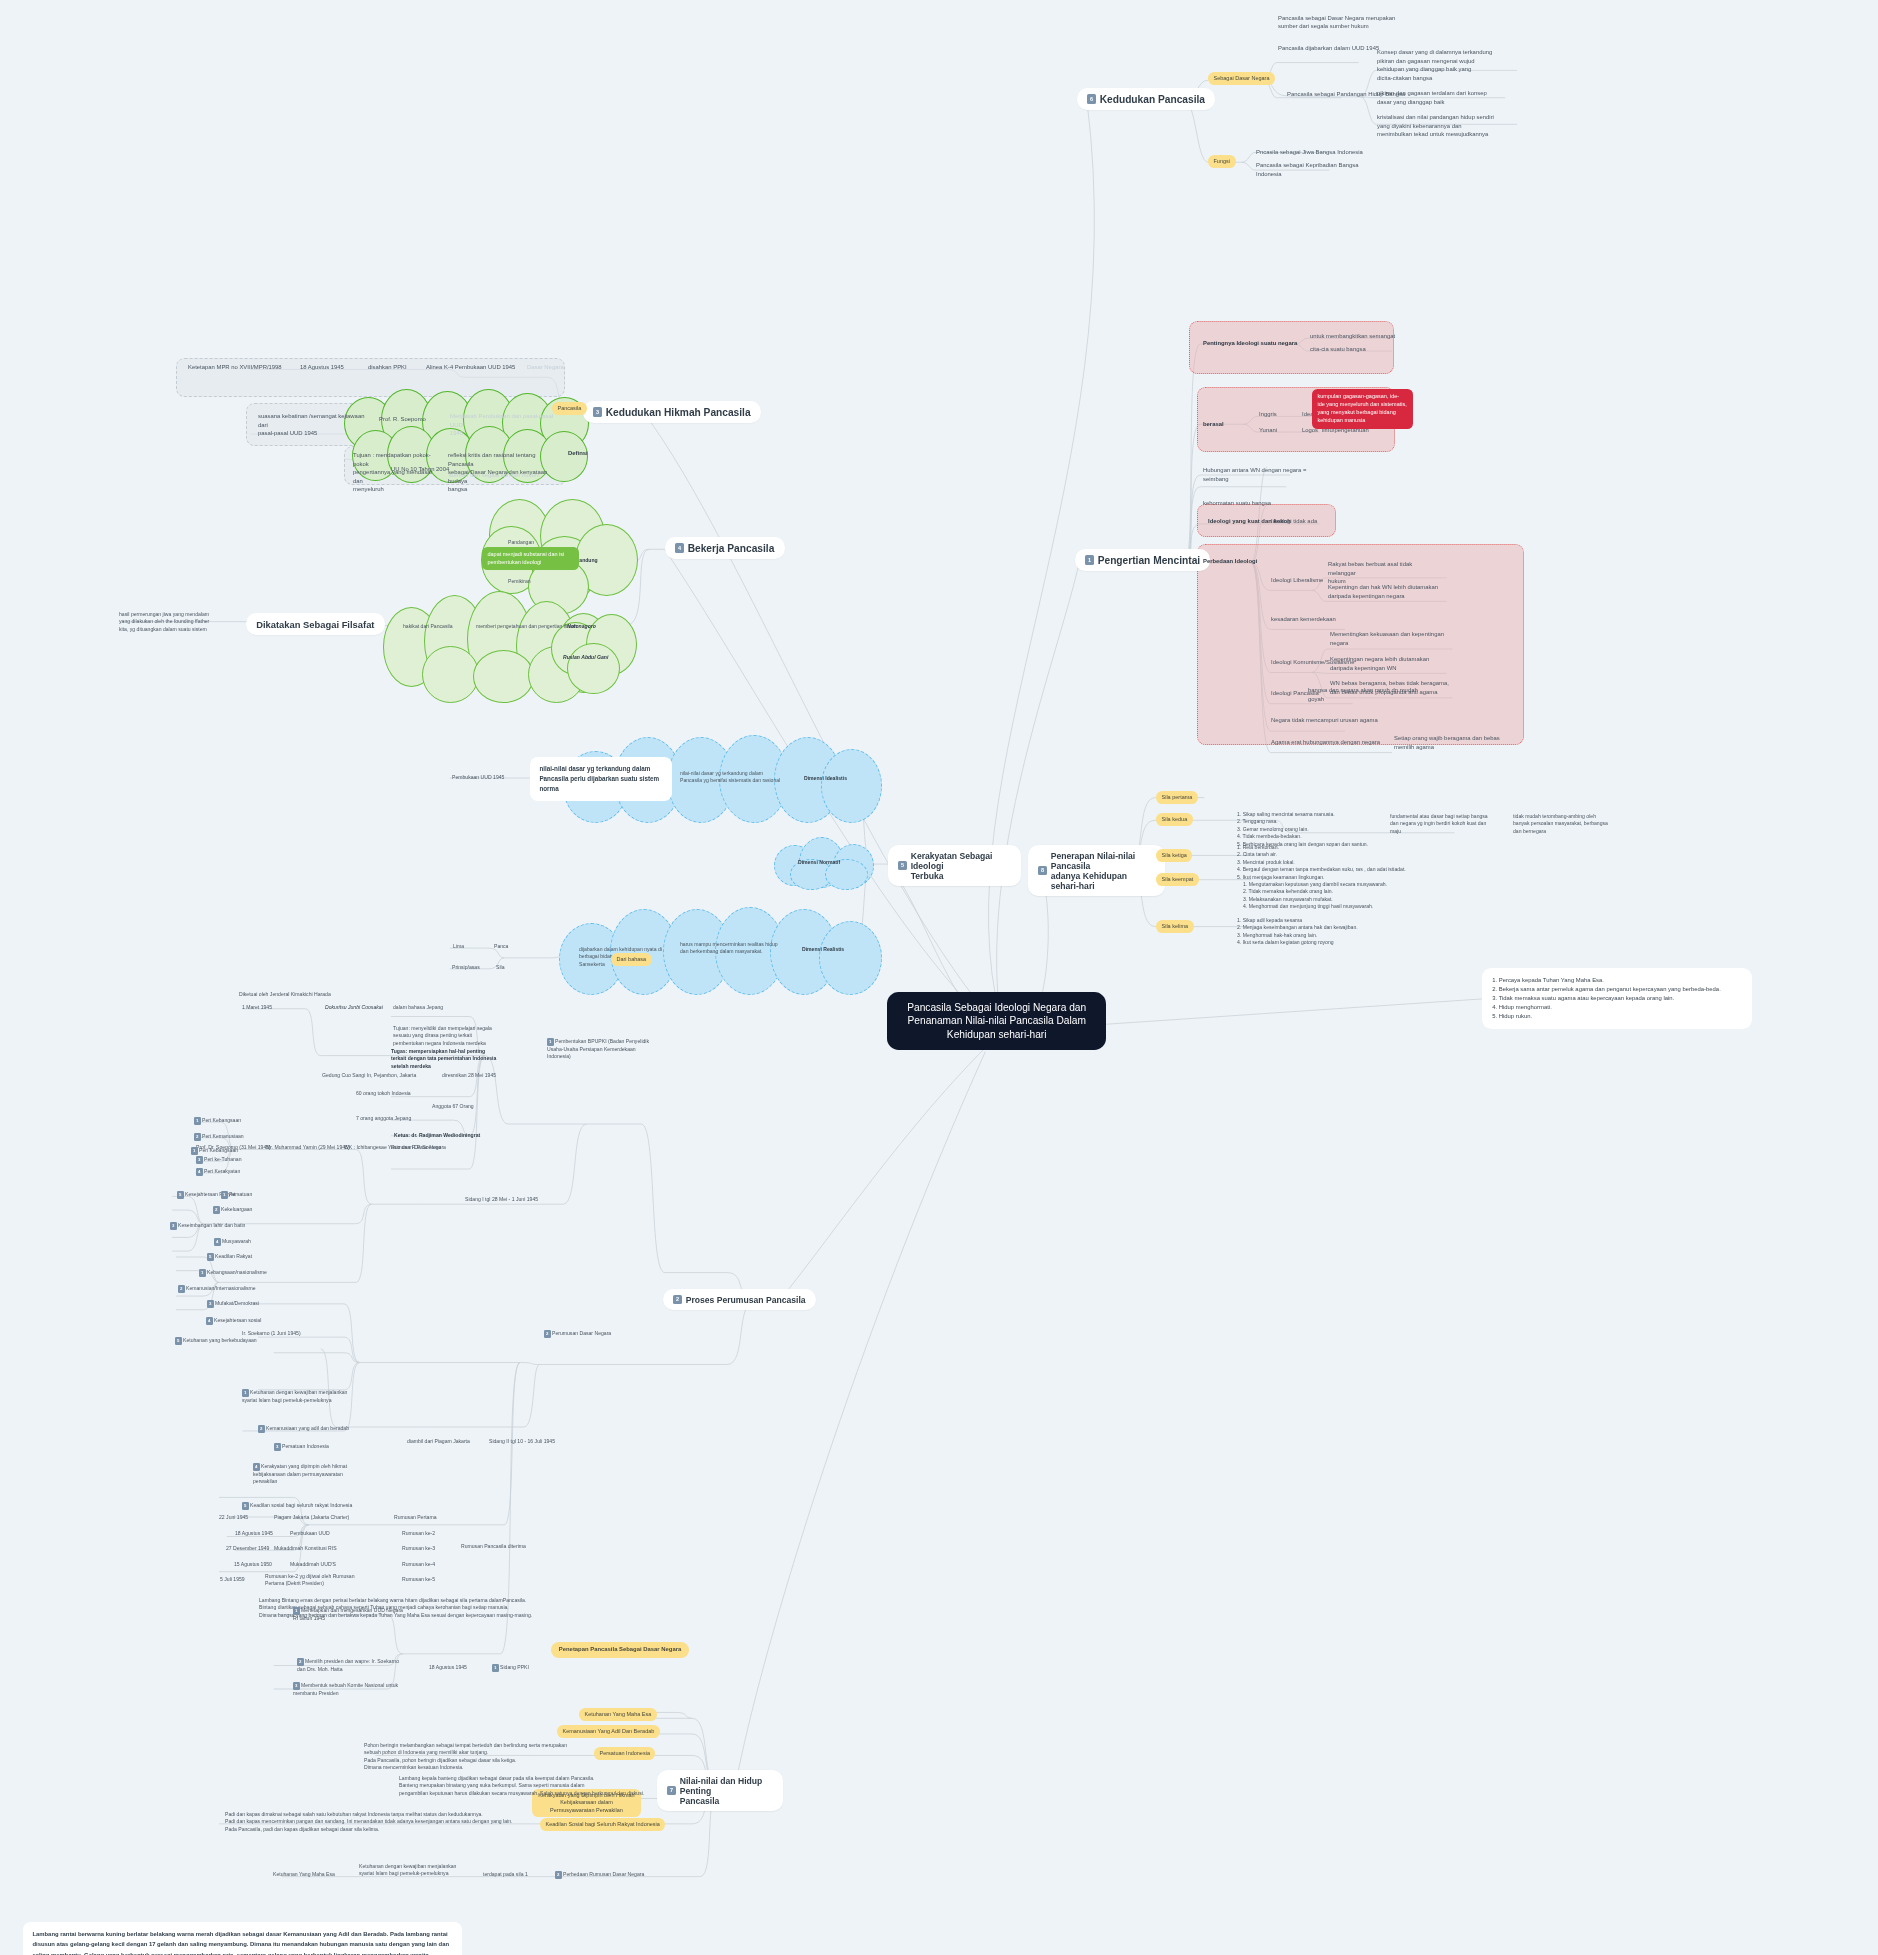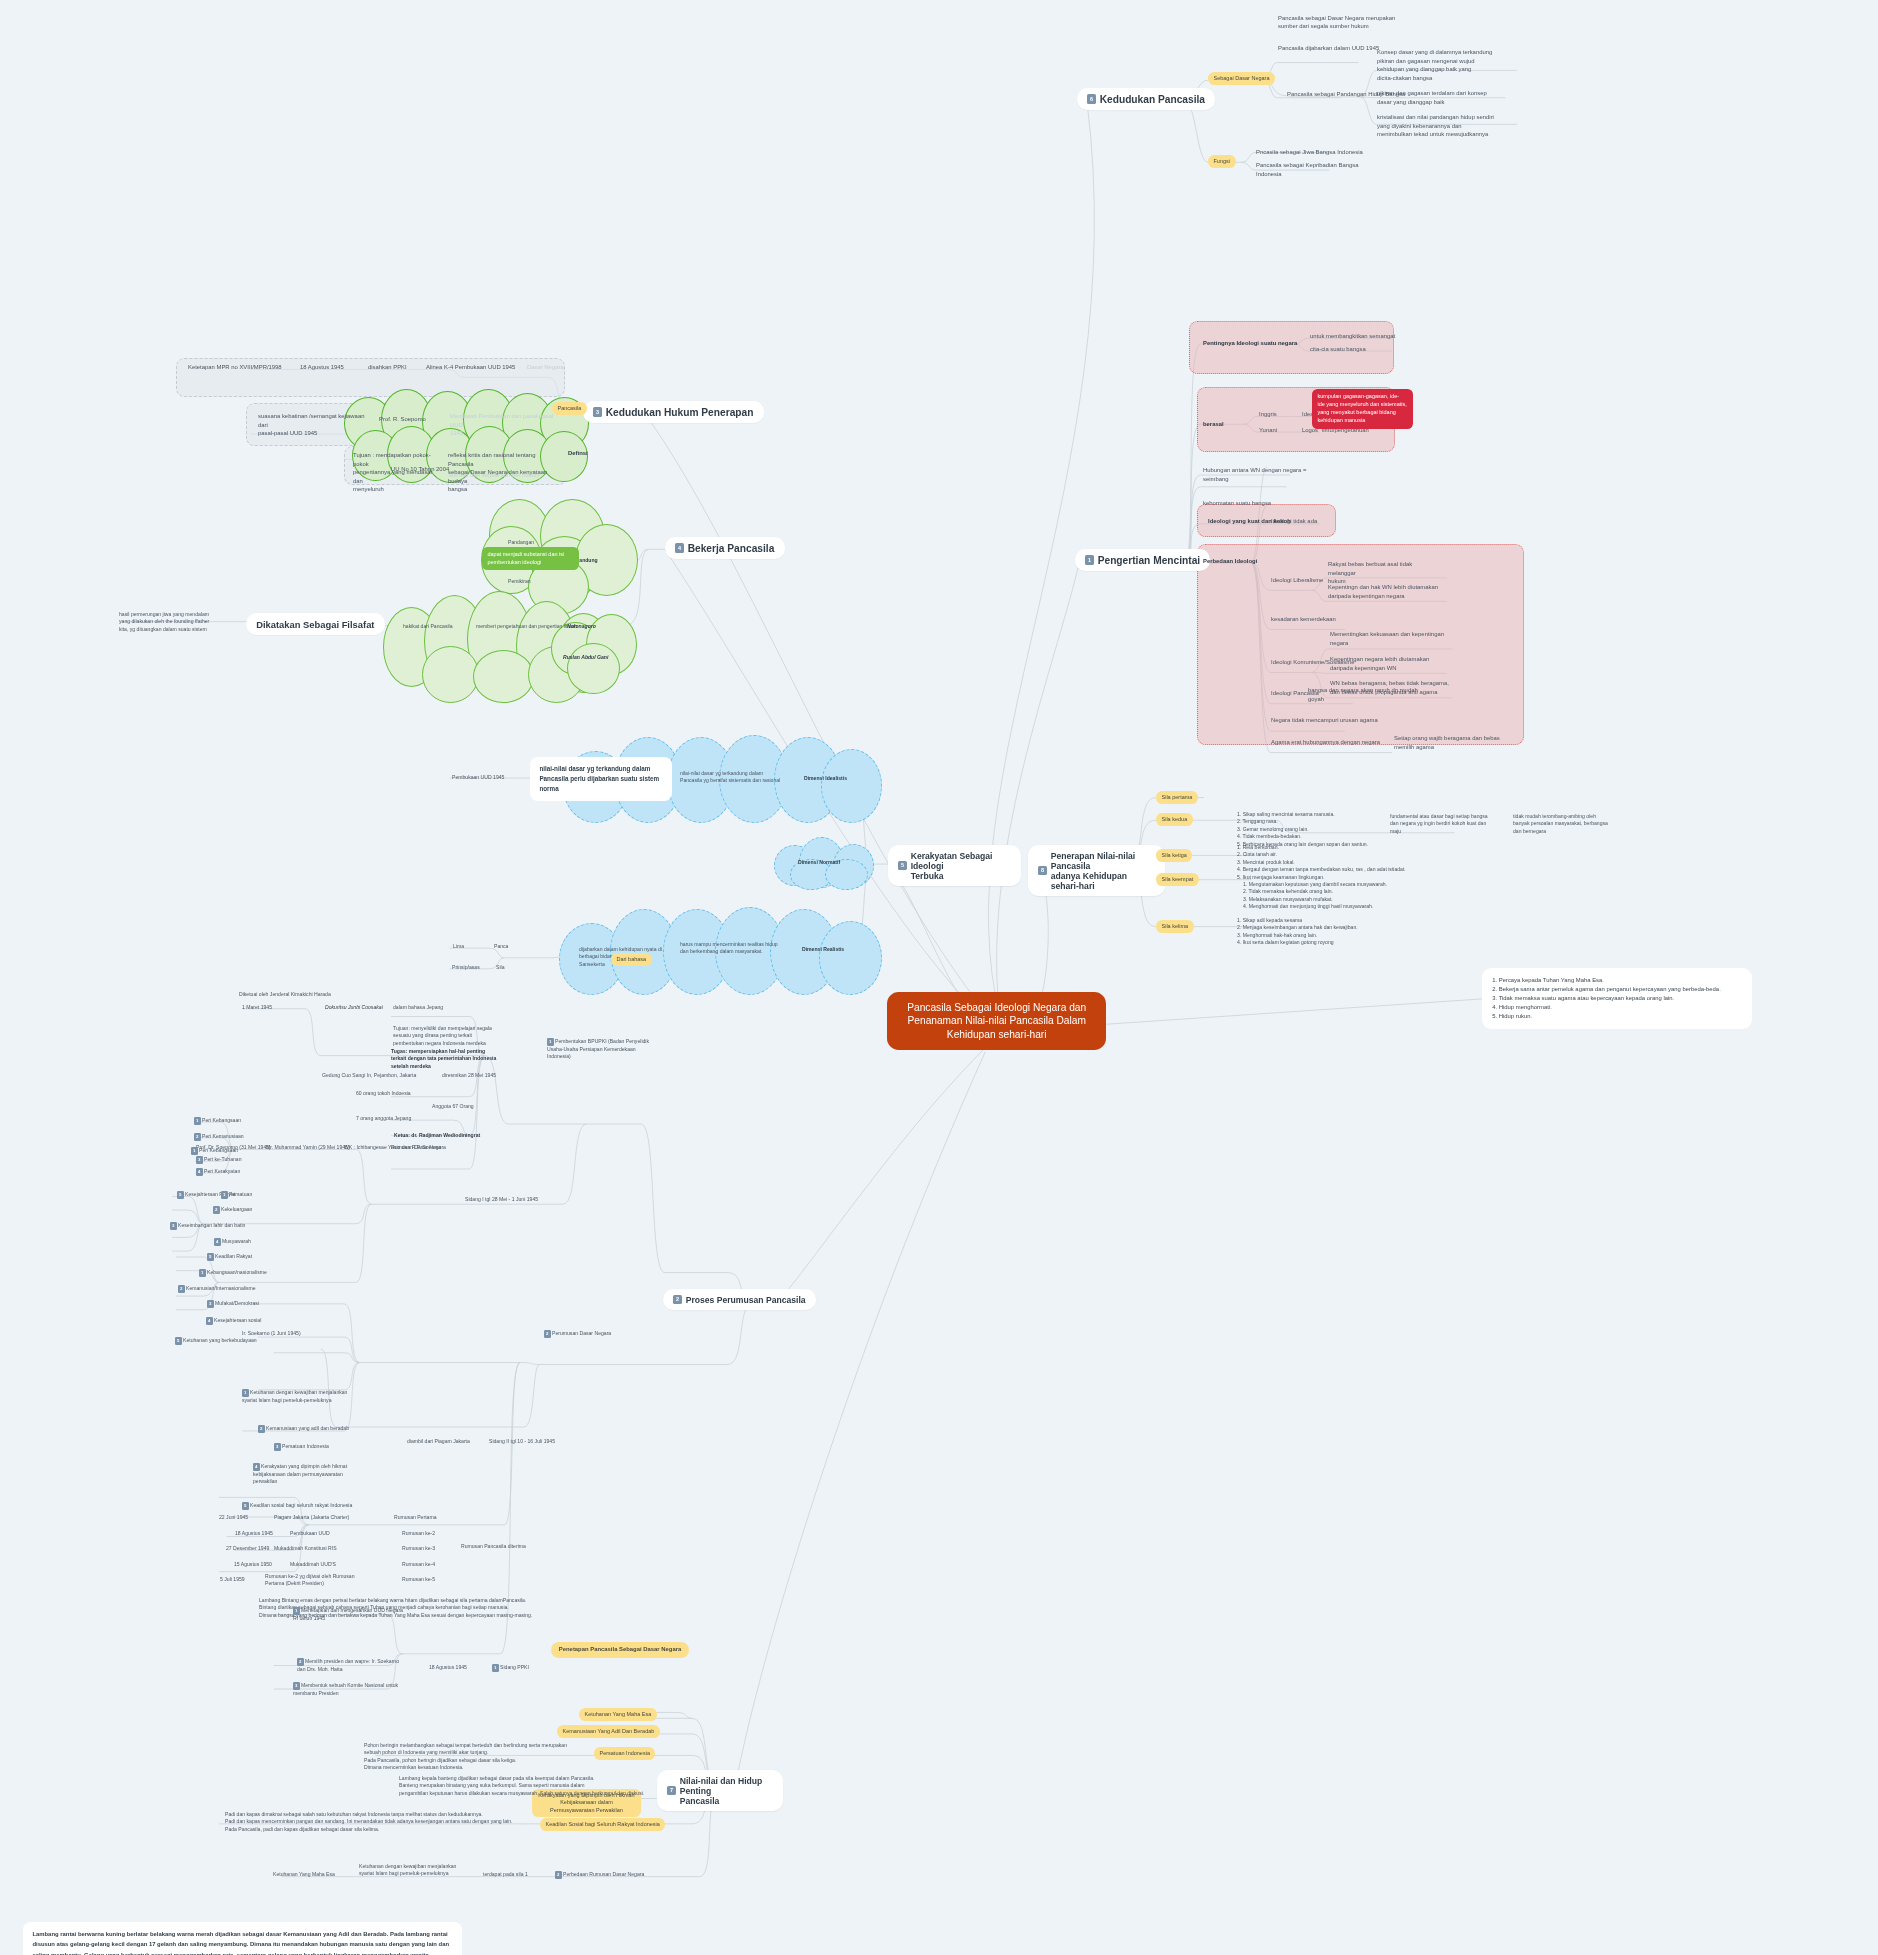--- a/index.html
+++ b/index.html
@@ -13,21 +13,21 @@
   .lbl.faint{color:#c6d0d8;}
   
   .topic{position:absolute;background:#fff;border-radius:10.2px;padding:5.5px 10.2px;
         font-weight:bold;font-size:10.2px;color:#303c47;display:flex;align-items:center;gap:3.9px;
         box-shadow:0 0.4px 1.2px rgba(0,0,0,.06);}
   .numbadge{display:inline-flex;align-items:center;justify-content:center;
         width:8.6px;height:9.4px;border-radius:1.6px;background:#7a93ab;color:#fff;
         font-size:5.5px;font-weight:bold;flex:none;}
   .numbadge.sq{width:6.6px;height:7.4px;font-size:4.3px;border-radius:1.2px;}
   
-  #central{position:absolute;background:#c2410c;border-radius:11.7px;color:#fff;
+  #central{position:absolute;background:#0f172a;border-radius:11.7px;color:#fff;
         font-size:10.2px;line-height:1.35;text-align:center;padding:8.6px 11.7px;}
   
   .ypill{position:absolute;background:#fbdf8a;border-radius:6.3px;padding:2.7px 5.5px;
         font-size:5.5px;color:#4a4a3c;text-align:center;line-height:1.35;}
   .ypill.big{font-size:5.9px;font-weight:bold;border-radius:8.6px;padding:3.9px 7.8px;}
   
   .gpill{position:absolute;background:#76c043;border-radius:5.5px;padding:3.9px 5.5px;
         font-size:5.5px;color:#fff;line-height:1.4;}
   
   .rpill{position:absolute;background:#d8283f;border-radius:5.5px;padding:3.9px 5.5px;
@@ -408,21 +408,21 @@
   <div class="topic" style="left:1077px;top:88px;">
     <span class="numbadge">6</span>
     <span>Kedudukan Pancasila</span>
   </div>
   <div class="topic" style="left:1075px;top:549px;">
     <span class="numbadge">1</span>
     <span>Pengertian Mencintai</span>
   </div>
   <div class="topic" style="left:583px;top:401px;">
     <span class="numbadge">3</span>
-    <span>Kedudukan Hukum Penerapan</span>
+    <span>Kedudukan Hikmah Pancasila</span>
   </div>
   <div class="topic" style="left:665px;top:537px;">
     <span class="numbadge">4</span>
     <span>Bekerja Pancasila</span>
   </div>
   <div class="topic" style="left:246px;top:613px;font-size:9.4px;">
     <span>Dikatakan Sebagai Filsafat</span>
   </div>
   <div class="topic" style="left:888px;top:845px;font-size:8.6px;width:113px;white-space:pre-line;">
     <span class="numbadge">5</span>

